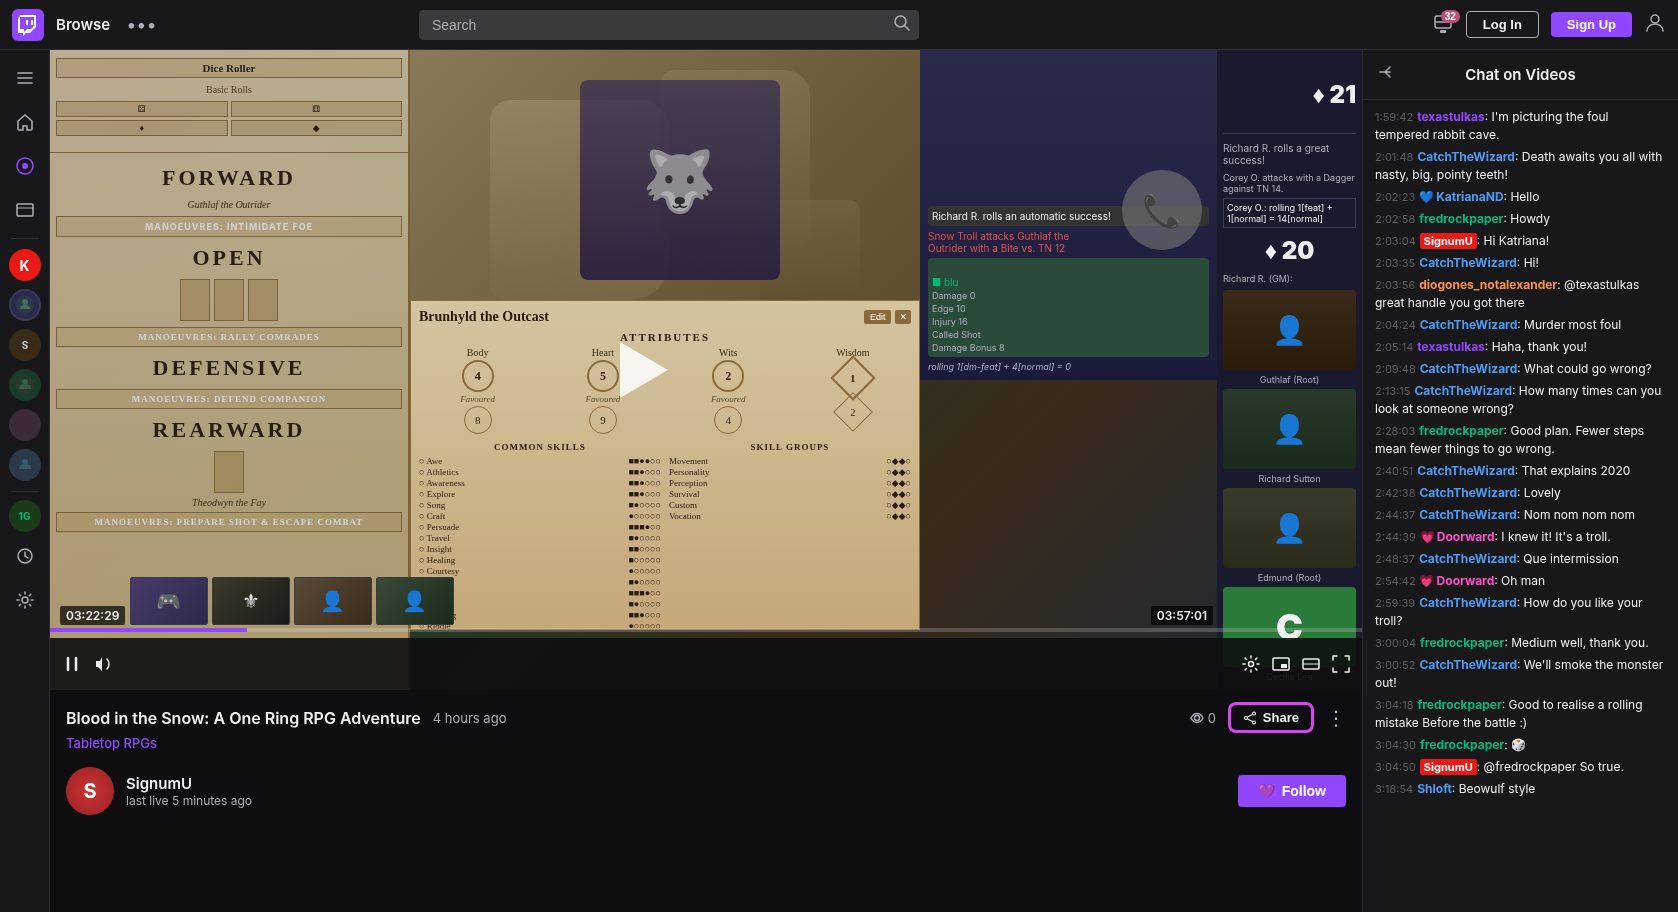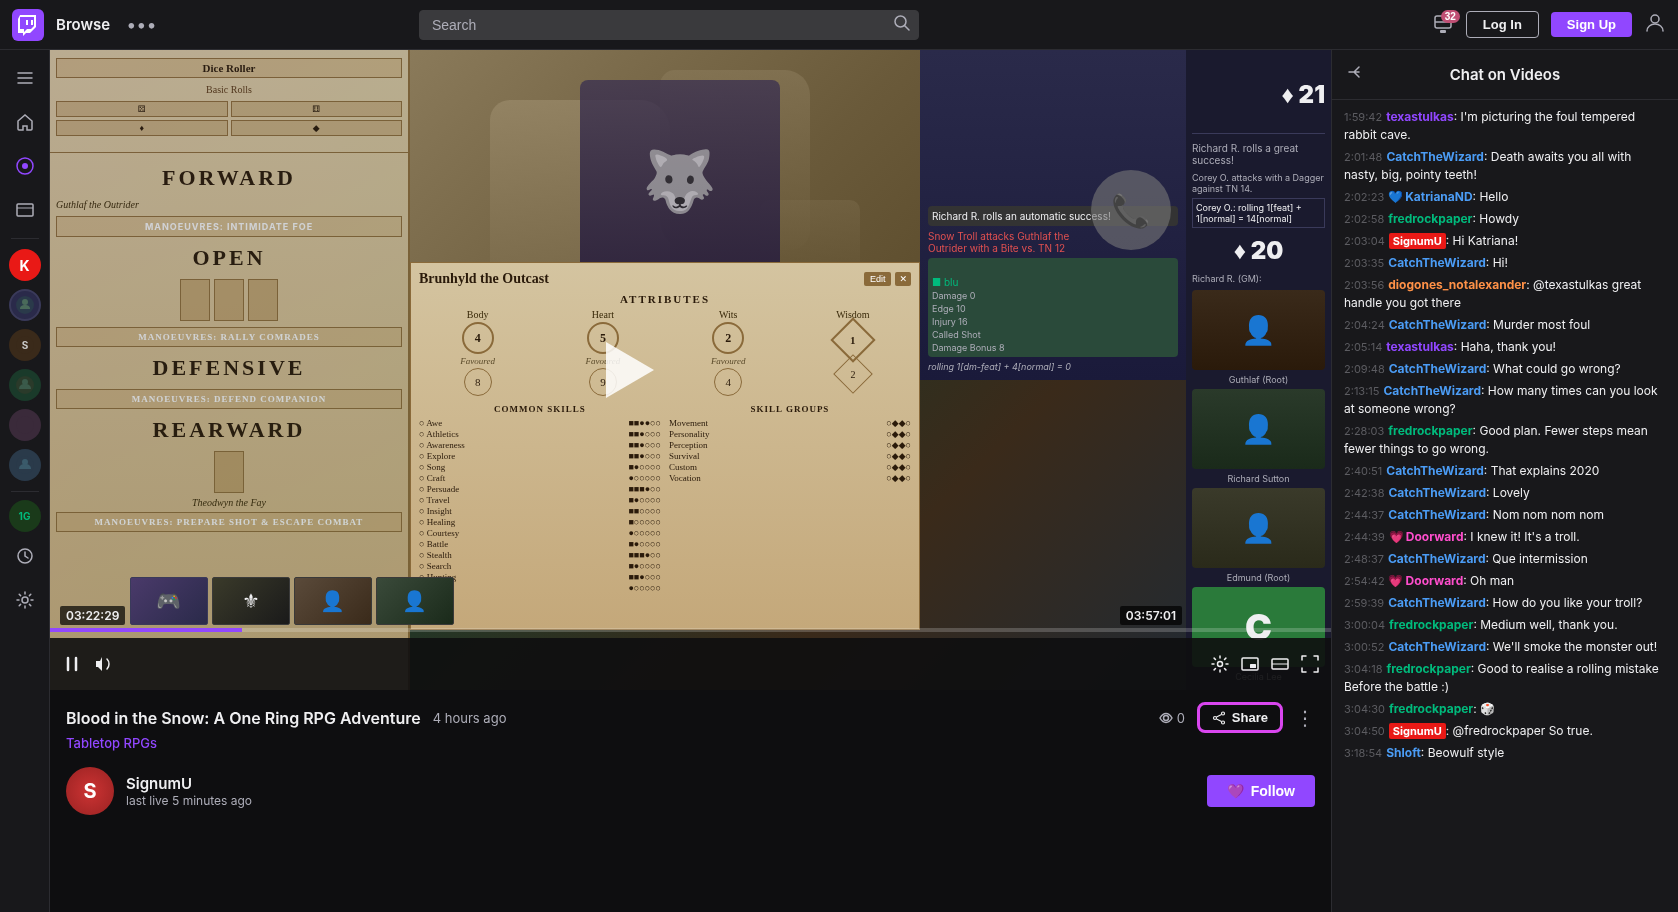--- a/index.html
+++ b/index.html
@@ -387,21 +387,21 @@
       padding: 8px 20px;
       border-radius: 4px;
       font-size: 14px;
       font-weight: 600;
       cursor: pointer;
     }
     .heart-icon { font-size: 14px; }
 
     
     .right-sidebar {
-      width: 347px;
+      width: 316px;
       background: #18181b;
       display: flex;
       flex-direction: column;
       flex-shrink: 0;
       border-left: 1px solid #2c2c31;
     }
     .chat-header {
       display: flex;
       align-items: center;
       justify-content: space-between;
@@ -592,21 +592,21 @@
                 <div style="text-align:center; font-size:10px; margin-bottom:6px; color:#5a3a1a;">Basic Rolls</div>
                 <div style="display:grid; grid-template-columns: 1fr 1fr; gap:3px; font-size:9px; margin-bottom: 8px;">
                   <div style="background: rgba(160,120,60,0.3); padding:2px; text-align:center; border: 1px solid #8a6a3a;">⚄</div>
                   <div style="background: rgba(160,120,60,0.3); padding:2px; text-align:center; border: 1px solid #8a6a3a;">⚅</div>
                   <div style="background: rgba(160,120,60,0.3); padding:2px; text-align:center; border: 1px solid #8a6a3a;">♦</div>
                   <div style="background: rgba(160,120,60,0.3); padding:2px; text-align:center; border: 1px solid #8a6a3a;">◆</div>
                 </div>
               </div>
               <div style="padding: 4px 6px; border-top: 1px solid #8a6a3a;">
                 <div style="font-family: serif; font-size: 22px; font-weight: 900; text-align: center; color: #2a1a0a; letter-spacing: 3px; text-transform: uppercase; margin: 8px 0;">FORWARD</div>
-                <div style="font-size: 10px; color: #3a2a0a; font-family: serif; font-style: italic;">Guthlaf the Outrider</div>
+                <div style="font-size: 10px; color: #3a2a0a; text-align: center; font-family: serif; font-style: italic;">Guthlaf the Outrider</div>
                 <div style="border: 1px solid #8a6a3a; padding: 4px; margin: 6px 0; font-size: 9px; background: rgba(180,140,80,0.2);">
                   <div style="font-weight:700; text-align:center; text-transform: uppercase; letter-spacing:1px;">Manoeuvres: Intimidate Foe</div>
                 </div>
                 <div style="font-family: serif; font-size: 22px; font-weight: 900; text-align: center; color: #2a1a0a; letter-spacing: 3px; text-transform: uppercase; margin: 8px 0;">OPEN</div>
                 <div style="display:flex; gap:4px; margin: 6px 0; justify-content:center;">
                   <div style="width:30px; height:42px; background: rgba(160,120,60,0.4); border: 1px solid #8a6a3a;"></div>
                   <div style="width:30px; height:42px; background: rgba(160,120,60,0.4); border: 1px solid #8a6a3a;"></div>
                   <div style="width:30px; height:42px; background: rgba(160,120,60,0.4); border: 1px solid #8a6a3a;"></div>
                 </div>
                 <div style="border: 1px solid #8a6a3a; padding: 4px; margin: 4px 0; font-size: 9px; background: rgba(180,140,80,0.2);">
@@ -689,21 +689,21 @@
               <div style="font-size:9px; color:#adadb8; text-align:center; margin-bottom:4px;">Richard Sutton</div>
               <div style="width:100%; height:80px; background: linear-gradient(180deg, #3a3a2a 0%, #2a2a1a 100%); border-radius:4px; margin-bottom:4px; display:flex; align-items:center; justify-content:center; overflow:hidden;">
                 <div style="font-size:28px;">👤</div>
               </div>
               <div style="font-size:9px; color:#adadb8; text-align:center; margin-bottom:4px;">Edmund (Root)</div>
 
               <div style="width:100%; height:80px; background: #2a7a3a; border-radius:4px; display:flex; align-items:center; justify-content:center; font-size:36px; font-weight:900; color:#efeff1; margin-bottom:4px;">C</div>
               <div style="font-size:9px; color:#adadb8; text-align:center; margin-bottom:4px;">Cecilia Lee</div>
             </div>
 
-            <div style="position:absolute; left:360px; bottom:60px; width:510px; height:368px; background: linear-gradient(180deg, #d4c4a0 0%, #c4a87a 100%); font-family: serif; padding:8px; overflow:hidden; border: 1px solid #8a6a3a;">
+            <div style="position:absolute; left:360px; bottom:60px; width:510px; height:330px; background: linear-gradient(180deg, #d4c4a0 0%, #c4a87a 100%); font-family: serif; padding:8px; overflow:hidden; border: 1px solid #8a6a3a;">
               <div style="display:flex; justify-content:space-between; align-items:center; margin-bottom:6px;">
                 <span style="font-size:14px; font-weight:700; color:#2a1a0a;">Brunhyld the Outcast</span>
                 <div style="display:flex; gap:4px;">
                   <button style="font-size:9px; background:#8a6a3a; color:#fff; border:none; padding:2px 6px; border-radius:2px; cursor:pointer;">Edit</button>
                   <button style="font-size:9px; background:#8a6a3a; color:#fff; border:none; padding:2px 4px; border-radius:2px; cursor:pointer;">✕</button>
                 </div>
               </div>
 
               <div style="margin-bottom:6px;">
                 <div style="text-align:center; font-size:11px; font-weight:700; text-transform:uppercase; letter-spacing:2px; margin-bottom:4px; color:#2a1a0a;">Attributes</div>

